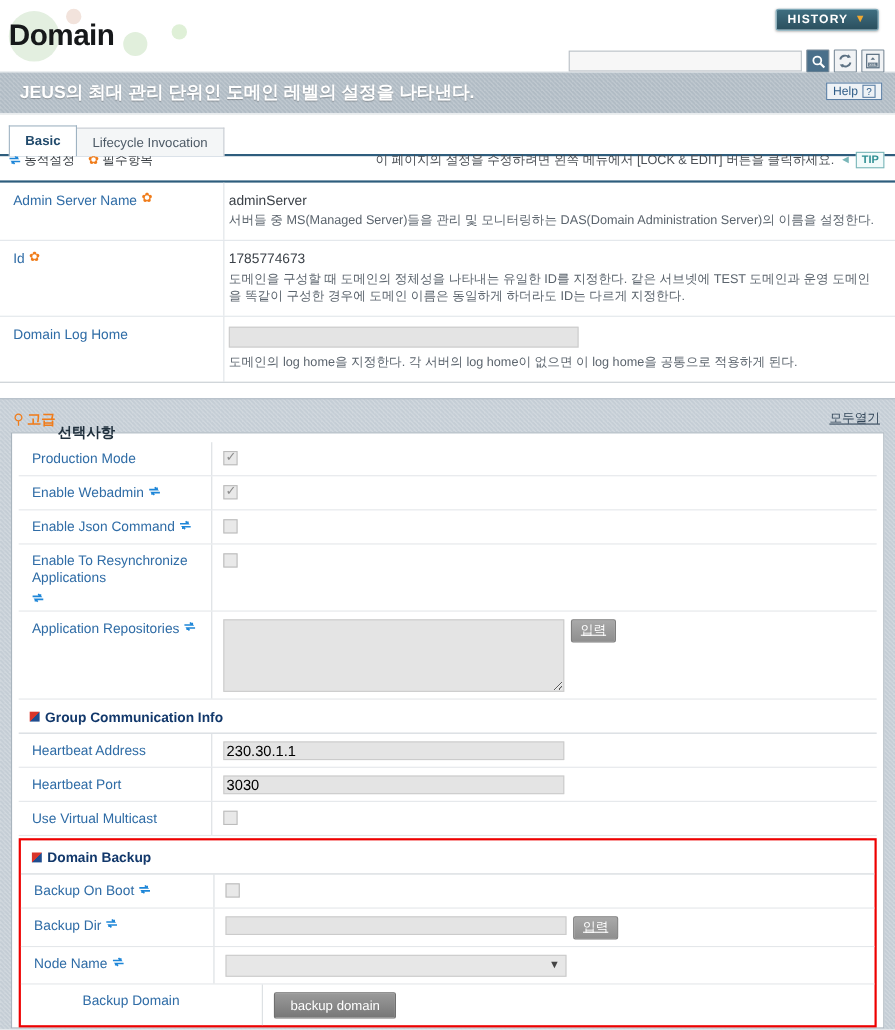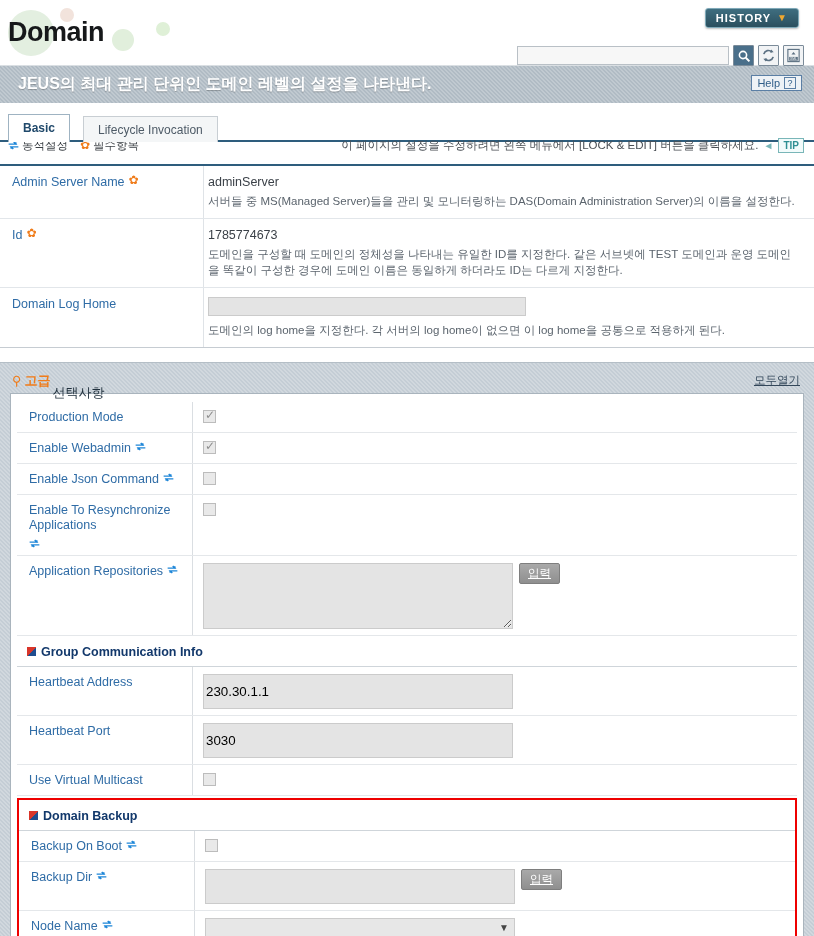--- a/index.html
+++ b/index.html
@@ -106,21 +106,21 @@
     border: 1px solid #5b7fa5; text-align: center;
     line-height: 10px; font-size: 9px;
   }
 
   
   .tabs {
     position: relative;
     height: 27px;
     margin-top: 11px;
     padding-left: 8px;
-    display: flex; align-items: flex-end; gap: 14px;
+    display: flex; align-items: flex-end;
   }
   .tabs::after {
     content: ""; position: absolute; left: 0; right: 0; bottom: 0;
     height: 2px; background: #2e5d7d;
   }
   .tab {
     height: 26px; line-height: 26px;
     padding: 0 14px;
     border: 1px solid #c8ced3;
     border-bottom: none;
@@ -214,21 +214,21 @@
     padding: 6px 10px 10px 10px;
     border-top: 1px solid #b4bec6;
   }
   .adv-head {
     height: 24px;
     display: flex; align-items: center;
     padding: 0 4px 0 2px;
   }
   .adv-pin { color: #f07c1a; font-size: 13px; margin-right: 3px; }
   .adv-ko { color: #f07c1a; font-weight: bold; font-size: 13px; }
-  .adv-title { color: #20303d; font-weight: normal; font-size: 13px; margin-left: 2px; margin-top: 24px; }
+  .adv-title { color: #20303d; font-weight: bold; font-size: 13px; margin-left: 2px; margin-top: 24px; }
   .adv-openall {
     margin-left: auto;
     color: #33475a; font-size: 11.5px;
     text-decoration: underline; cursor: pointer;
   }
   .adv-panel {
     background: #ffffff;
     border: 1px solid #a9b4bd;
     padding: 8px 6px 0 6px;
   }
@@ -261,21 +261,21 @@
     display: inline-block;
     position: relative;
     margin-top: 1px;
   }
   .chk.checked::after {
     content: "✓";
     position: absolute; left: 1px; top: -3px;
     font-size: 12px; color: #8d8d8d;
   }
   .finput {
-    height: 35px; background: #e4e4e4;
+    height: 17px; background: #e4e4e4;
     border: 1px solid #cbcbcb;
   }
   .finput.w310 { width: 310px; }
   .ftextarea {
     width: 310px; height: 66px;
     background: #e4e4e4; border: 1px solid #cbcbcb;
     position: relative;
   }
   .ftextarea::after {
     content: "";

